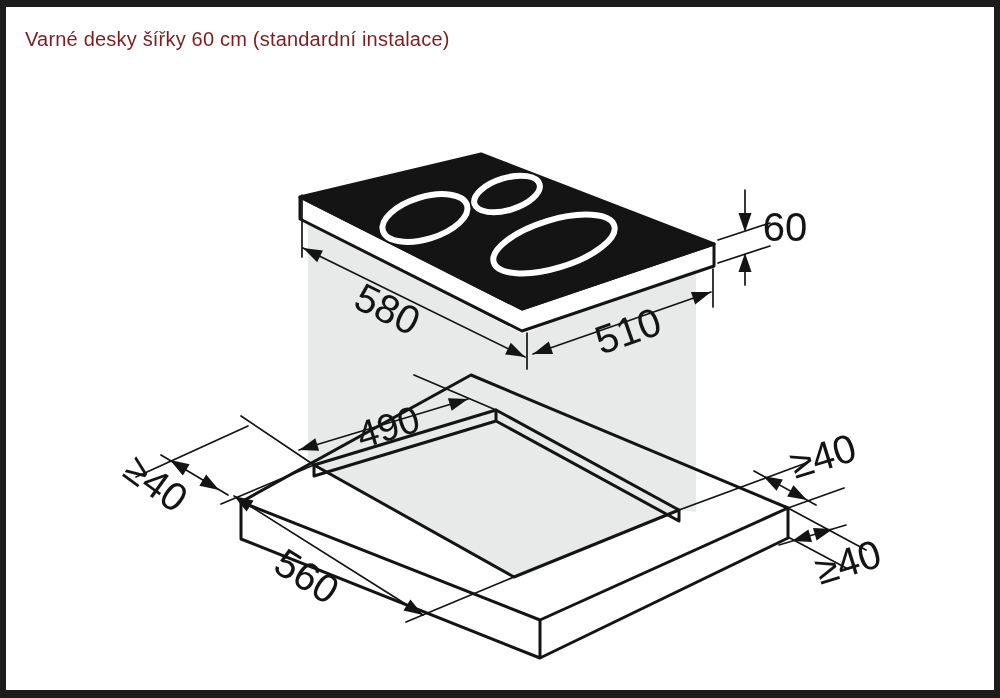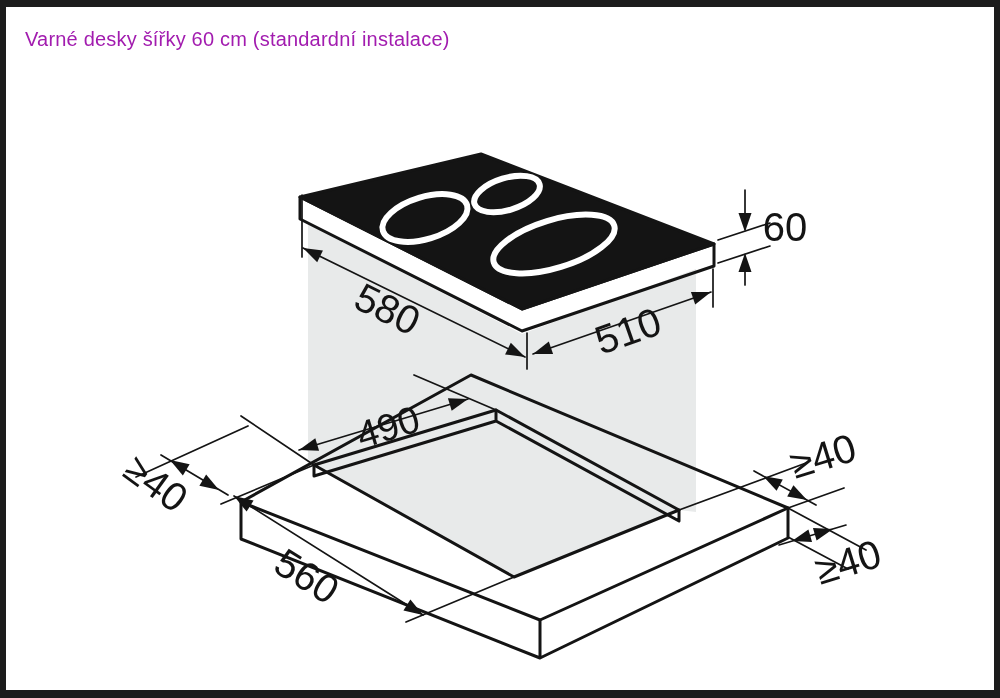--- a/index.html
+++ b/index.html
@@ -9,21 +9,21 @@
     box-sizing:border-box;
     background:#ffffff;
     border-style:solid;
     border-color:#1c1c1c;
     border-width:7px 6px 8px 6px;
     overflow:hidden;
     font-family:"Liberation Sans", sans-serif;
   }
   #title{
     position:absolute;left:19px;top:20px;
-    font-size:20px;line-height:24px;color:#a21caf;
+    font-size:20px;line-height:24px;color:#7f1d1d;
     letter-spacing:0.2px;
   }
   svg{position:absolute;left:0;top:0;}
   .struct{fill:none;stroke:#141414;stroke-width:3;stroke-linejoin:round;stroke-linecap:round;}
   .thin{fill:none;stroke:#141414;stroke-width:1.7;stroke-linecap:round;}
   .arrow{fill:#141414;stroke:none;}
   .dimtxt{fill:#141414;font-family:"Liberation Sans",sans-serif;font-size:40px;}
   .dimtxt2{fill:#141414;font-family:"Liberation Sans",sans-serif;font-size:38px;}
 </style>
 </head>

